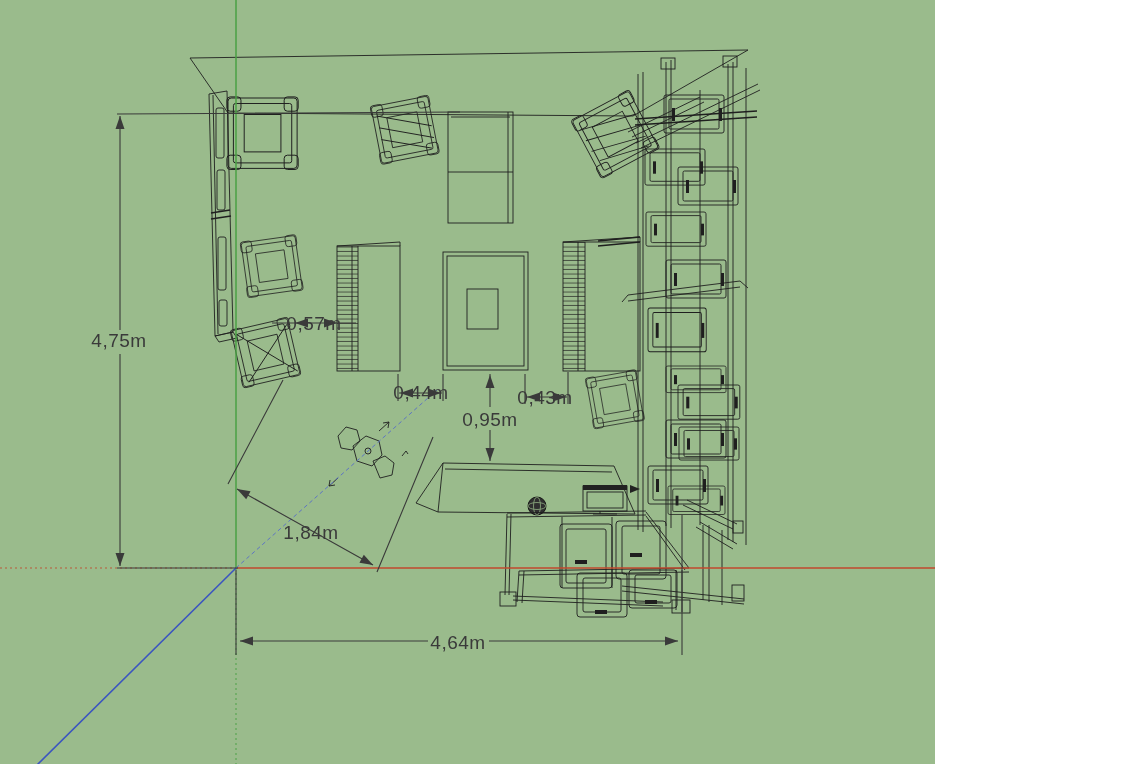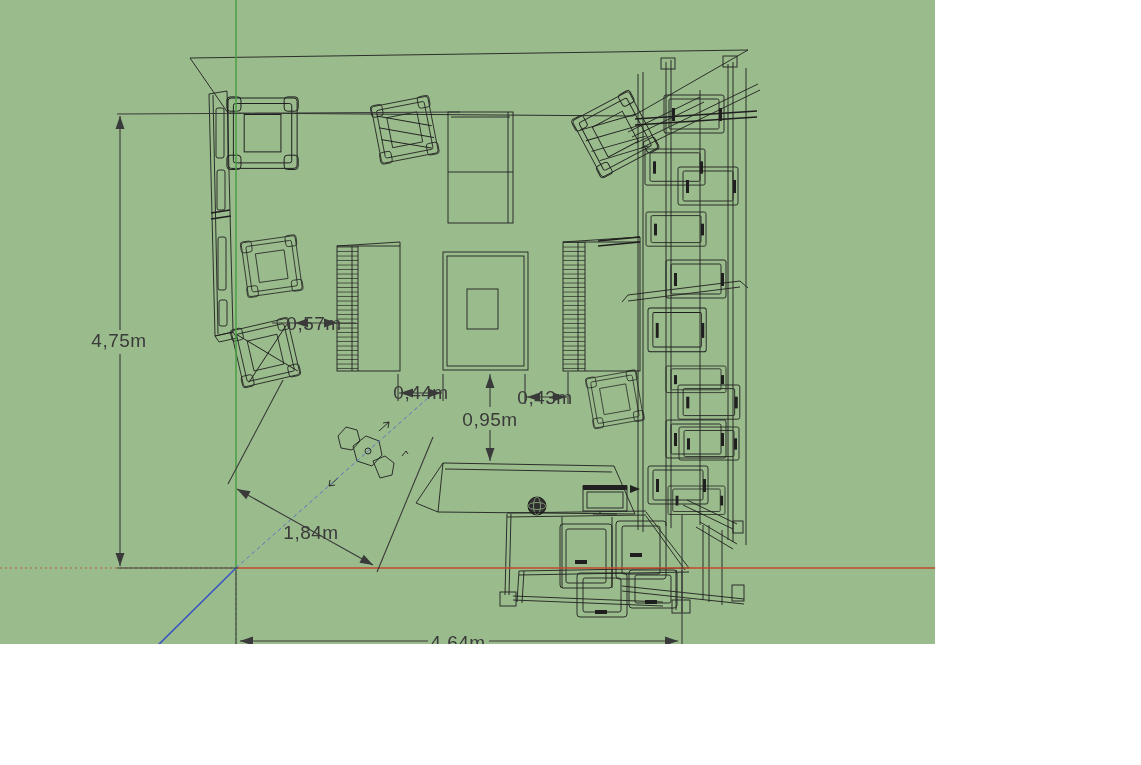--- a/index.html
+++ b/index.html
@@ -1,16 +1,16 @@
 <!DOCTYPE html>
 <html><head>
 <meta charset="utf-8">
 <style>
   html,body{margin:0;padding:0;background:#ffffff;font-family:"Liberation Sans",sans-serif;}
-  .stage{position:relative;width:1141px;height:644px;overflow:hidden;background:#fef9c3;}
+  .stage{position:relative;width:1141px;height:764px;overflow:hidden;background:#fef9c3;}
   svg{position:absolute;left:0;top:0;display:block;}
   .wire{stroke:#1f1f1f;stroke-width:0.9;fill:none;}
   .wire2{stroke:#1f1f1f;stroke-width:1.5;fill:none;}
   .dim{stroke:#3a3a3a;stroke-width:1.1;fill:none;}
   .dimtxt{fill:#3a3a3a;font-size:19px;letter-spacing:.5px;}
   .arr{fill:#3a3a3a;stroke:none;}
 </style>
 </head>
 <body>
 

